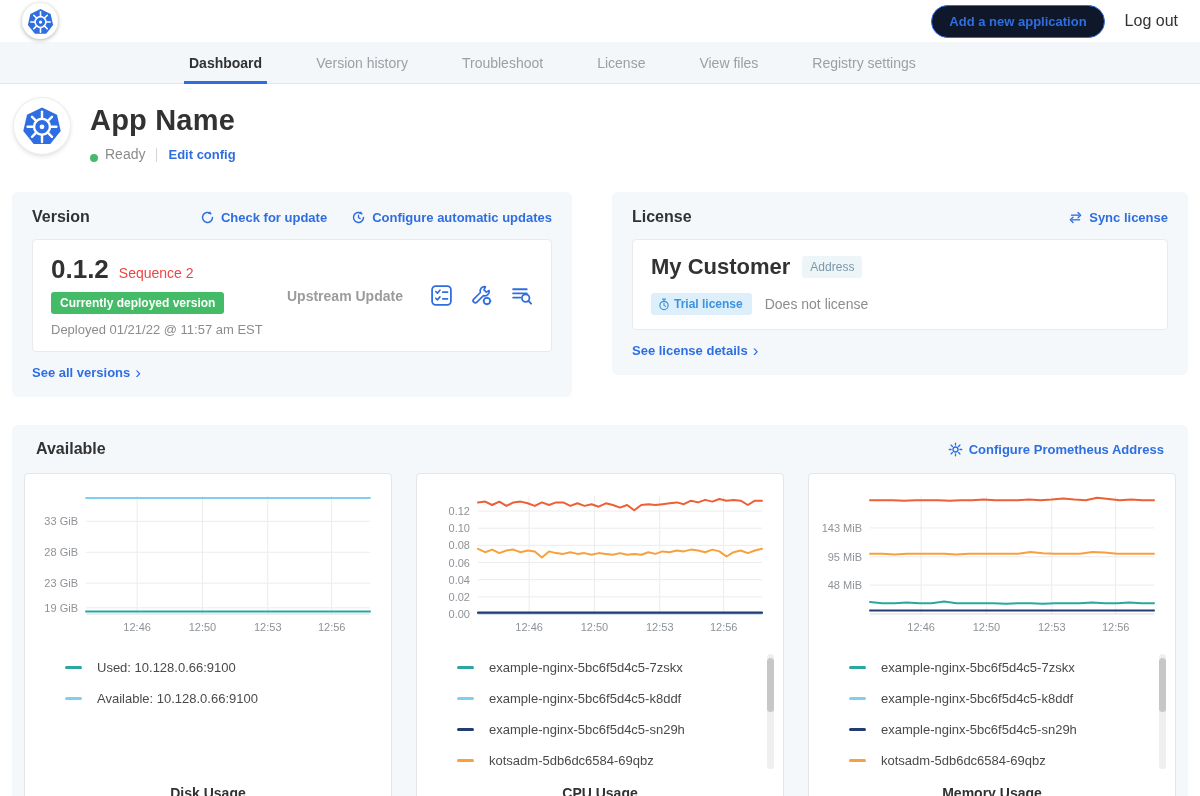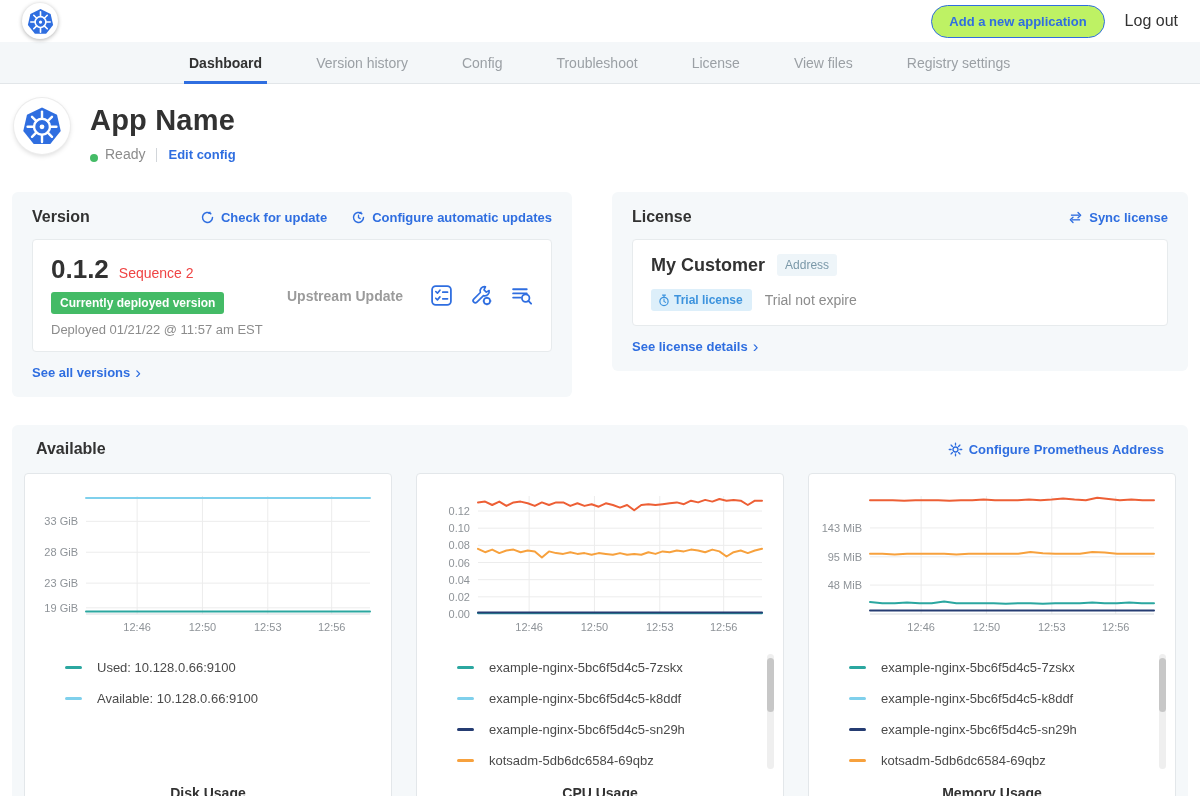--- a/index.html
+++ b/index.html
@@ -11,21 +11,21 @@
   
   .topnav { height:42px; display:flex; align-items:center; padding:0 22px; background:#fff; }
   .logo-circle { width:36px; height:36px; border-radius:50%; background:#fff;
     box-shadow:0 1px 4px rgba(0,0,0,.3); display:flex; align-items:center; justify-content:center; cursor:pointer; }
   .topnav-tabs { display:flex; margin-left:30px; height:42px; }
   .topnav-tab { font-size:15px; font-weight:700; color:#4a4a4a; padding:0 10px; margin-right:26px;
     height:42px; line-height:44px; position:relative; cursor:pointer; }
   .topnav-tab.active { color:#323232; }
   .topnav-tab.active::after { content:""; position:absolute; left:0; right:0; bottom:0; height:3px; background:#2f6ee0; }
   .topnav-right { margin-left:auto; display:flex; align-items:center; gap:20px; }
-  .add-app-btn { border:1.5px solid #2f6ee0; color:#2f6ee0; background:#bef264; border-radius:17px;
+  .add-app-btn { border:1.5px solid #2f6ee0; color:#2f6ee0; background:#0f172a; border-radius:17px;
     padding:8px 17px; font-size:13px; font-weight:700; font-family:inherit; cursor:pointer; }
   .logout { font-size:16px; color:#323232; cursor:pointer; }
   
   .subnav { height:42px; background:#f4f7f9; border-bottom:1px solid #e2e6e9; display:flex; padding-left:162px; }
   .subnav-item { padding:0 27px; line-height:42px; font-size:14px; color:#9ba0a5; position:relative; cursor:pointer; }
   .subnav-item.active { color:#323232; font-weight:700; }
   .subnav-item.active::after { content:""; position:absolute; left:22px; right:22px; bottom:-1px; height:3px; background:#2f6ee0; }
   
   .app-header { display:flex; padding:14px 0 14px 14px; background:#fff; }
   .app-icon { width:56px; height:56px; border-radius:50%; background:#fff;
@@ -54,21 +54,21 @@
   .deployed-badge { display:inline-block; background:#44bb66; color:#fff; font-size:12px; font-weight:700;
     padding:4px 9px; border-radius:3px; margin:7px 0 8px; }
   .deployed-at { font-size:13px; color:#8c8c8c; }
   .v-mid { flex:1; color:#9b9b9b; font-weight:700; font-size:14px; }
   .v-icons { display:flex; gap:17px; align-items:center; }
   .v-icon-btn { cursor:pointer; display:flex; }
   .see-link { margin-top:13px; color:#2f6ee0; font-size:13px; font-weight:700; display:inline-flex;
     align-items:center; gap:5px; cursor:pointer; }
   .chev { font-size:17px; line-height:10px; font-weight:400; }
   .license-inner .row1 { display:flex; align-items:center; }
-  .customer-name { font-size:18px; font-weight:700; }
+  .customer-name { font-size:22px; font-weight:700; }
   .channel-badge { margin-left:12px; background:#eef5f9; color:#7a98a8; font-size:12px; padding:4px 8px; border-radius:3px; }
   .license-inner .row2 { display:flex; align-items:center; margin-top:13px; }
   .trial-badge { background:#ddeffa; color:#3d93dd; font-size:12px; font-weight:700; padding:4px 9px 4px 7px;
     border-radius:3px; display:inline-flex; align-items:center; gap:4px; }
   .expiry { font-size:14px; color:#8c8c8c; margin-left:13px; }
   
   .monitoring { margin:28px 12px 0; background:#f5f8fa; border-radius:6px; padding:15px 12px 20px; }
   .monitoring-header { display:flex; align-items:center; padding:0 12px 0 12px; }
   .monitoring-title { font-size:16px; font-weight:700; }
   .charts-row { display:flex; gap:24px; margin-top:15px; }
@@ -107,21 +107,20 @@
   </div>
   <div class="topnav-right">
     <button class="add-app-btn">Add a new application</button>
     <div class="logout">Log out</div>
   </div>
 </header>
 
 <nav class="subnav" id="subnav">
     <div class="subnav-item active">Dashboard</div>
     <div class="subnav-item">Version history</div>
-    <div class="subnav-item">Config</div>
     <div class="subnav-item">Troubleshoot</div>
     <div class="subnav-item">License</div>
     <div class="subnav-item">View files</div>
     <div class="subnav-item">Registry settings</div>
   </nav>
 
 <section class="app-header">
   <div class="app-icon">
     <svg width="40" height="40" viewBox="0 0 100 100">
       <polygon points="50,4 12.5,22.1 3.2,62.7 29.2,95.2 70.8,95.2 96.8,62.7 87.5,22.1" fill="#2f6ee0"></polygon>
@@ -243,21 +242,21 @@
       </div>
       <div class="row2">
         <span class="trial-badge">
           <svg width="12" height="13" viewBox="0 0 14 15">
               <circle cx="7" cy="8.6" r="4.8" fill="none" stroke="#3d93dd" stroke-width="1.4"></circle>
               <path d="M7 5.9v2.7l1.9 1.1" fill="none" stroke="#3d93dd" stroke-width="1.3" stroke-linecap="round"></path>
               <path d="M5.3 1.2h3.4M7 1.2v2.2" stroke="#3d93dd" stroke-width="1.4" stroke-linecap="round"></path>
             </svg>
           <span>Trial license</span>
         </span>
-        <span class="expiry">Trial not expire</span>
+        <span class="expiry">Does not license</span>
       </div>
     </div>
     <div class="see-link">
       <span>See license details</span>
       <span class="chev">›</span>
     </div>
   </section>
 </div>
 
 <section class="monitoring">

